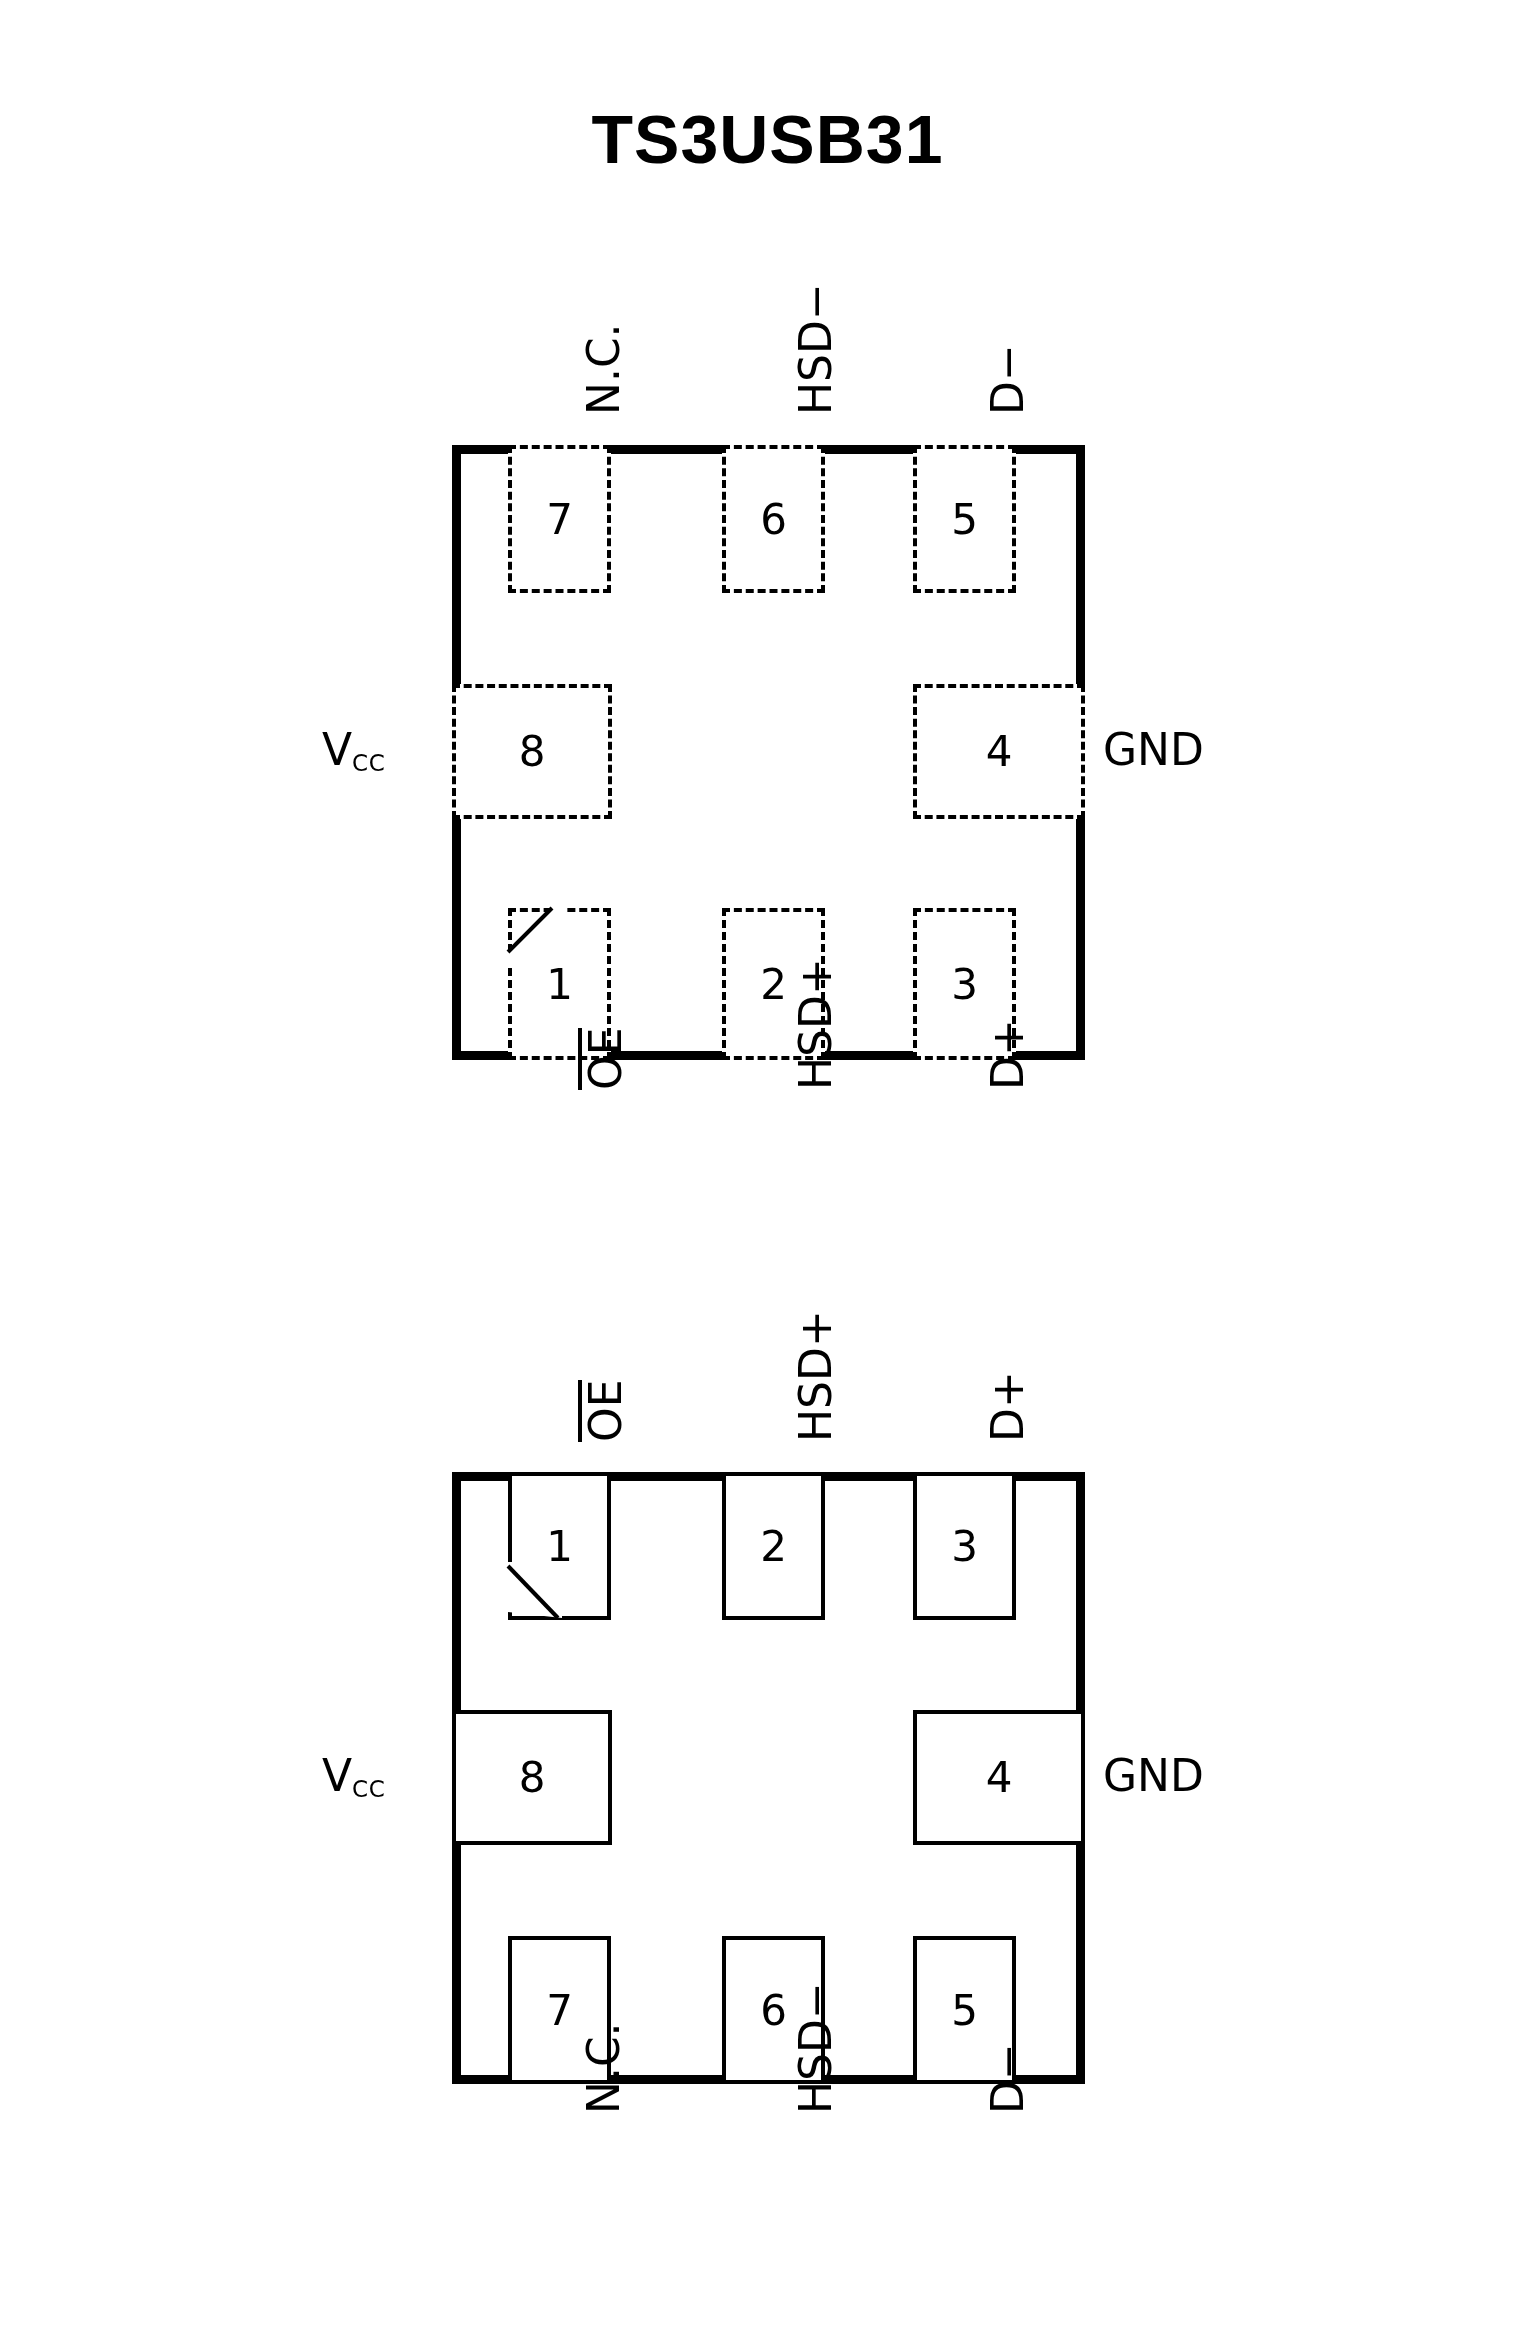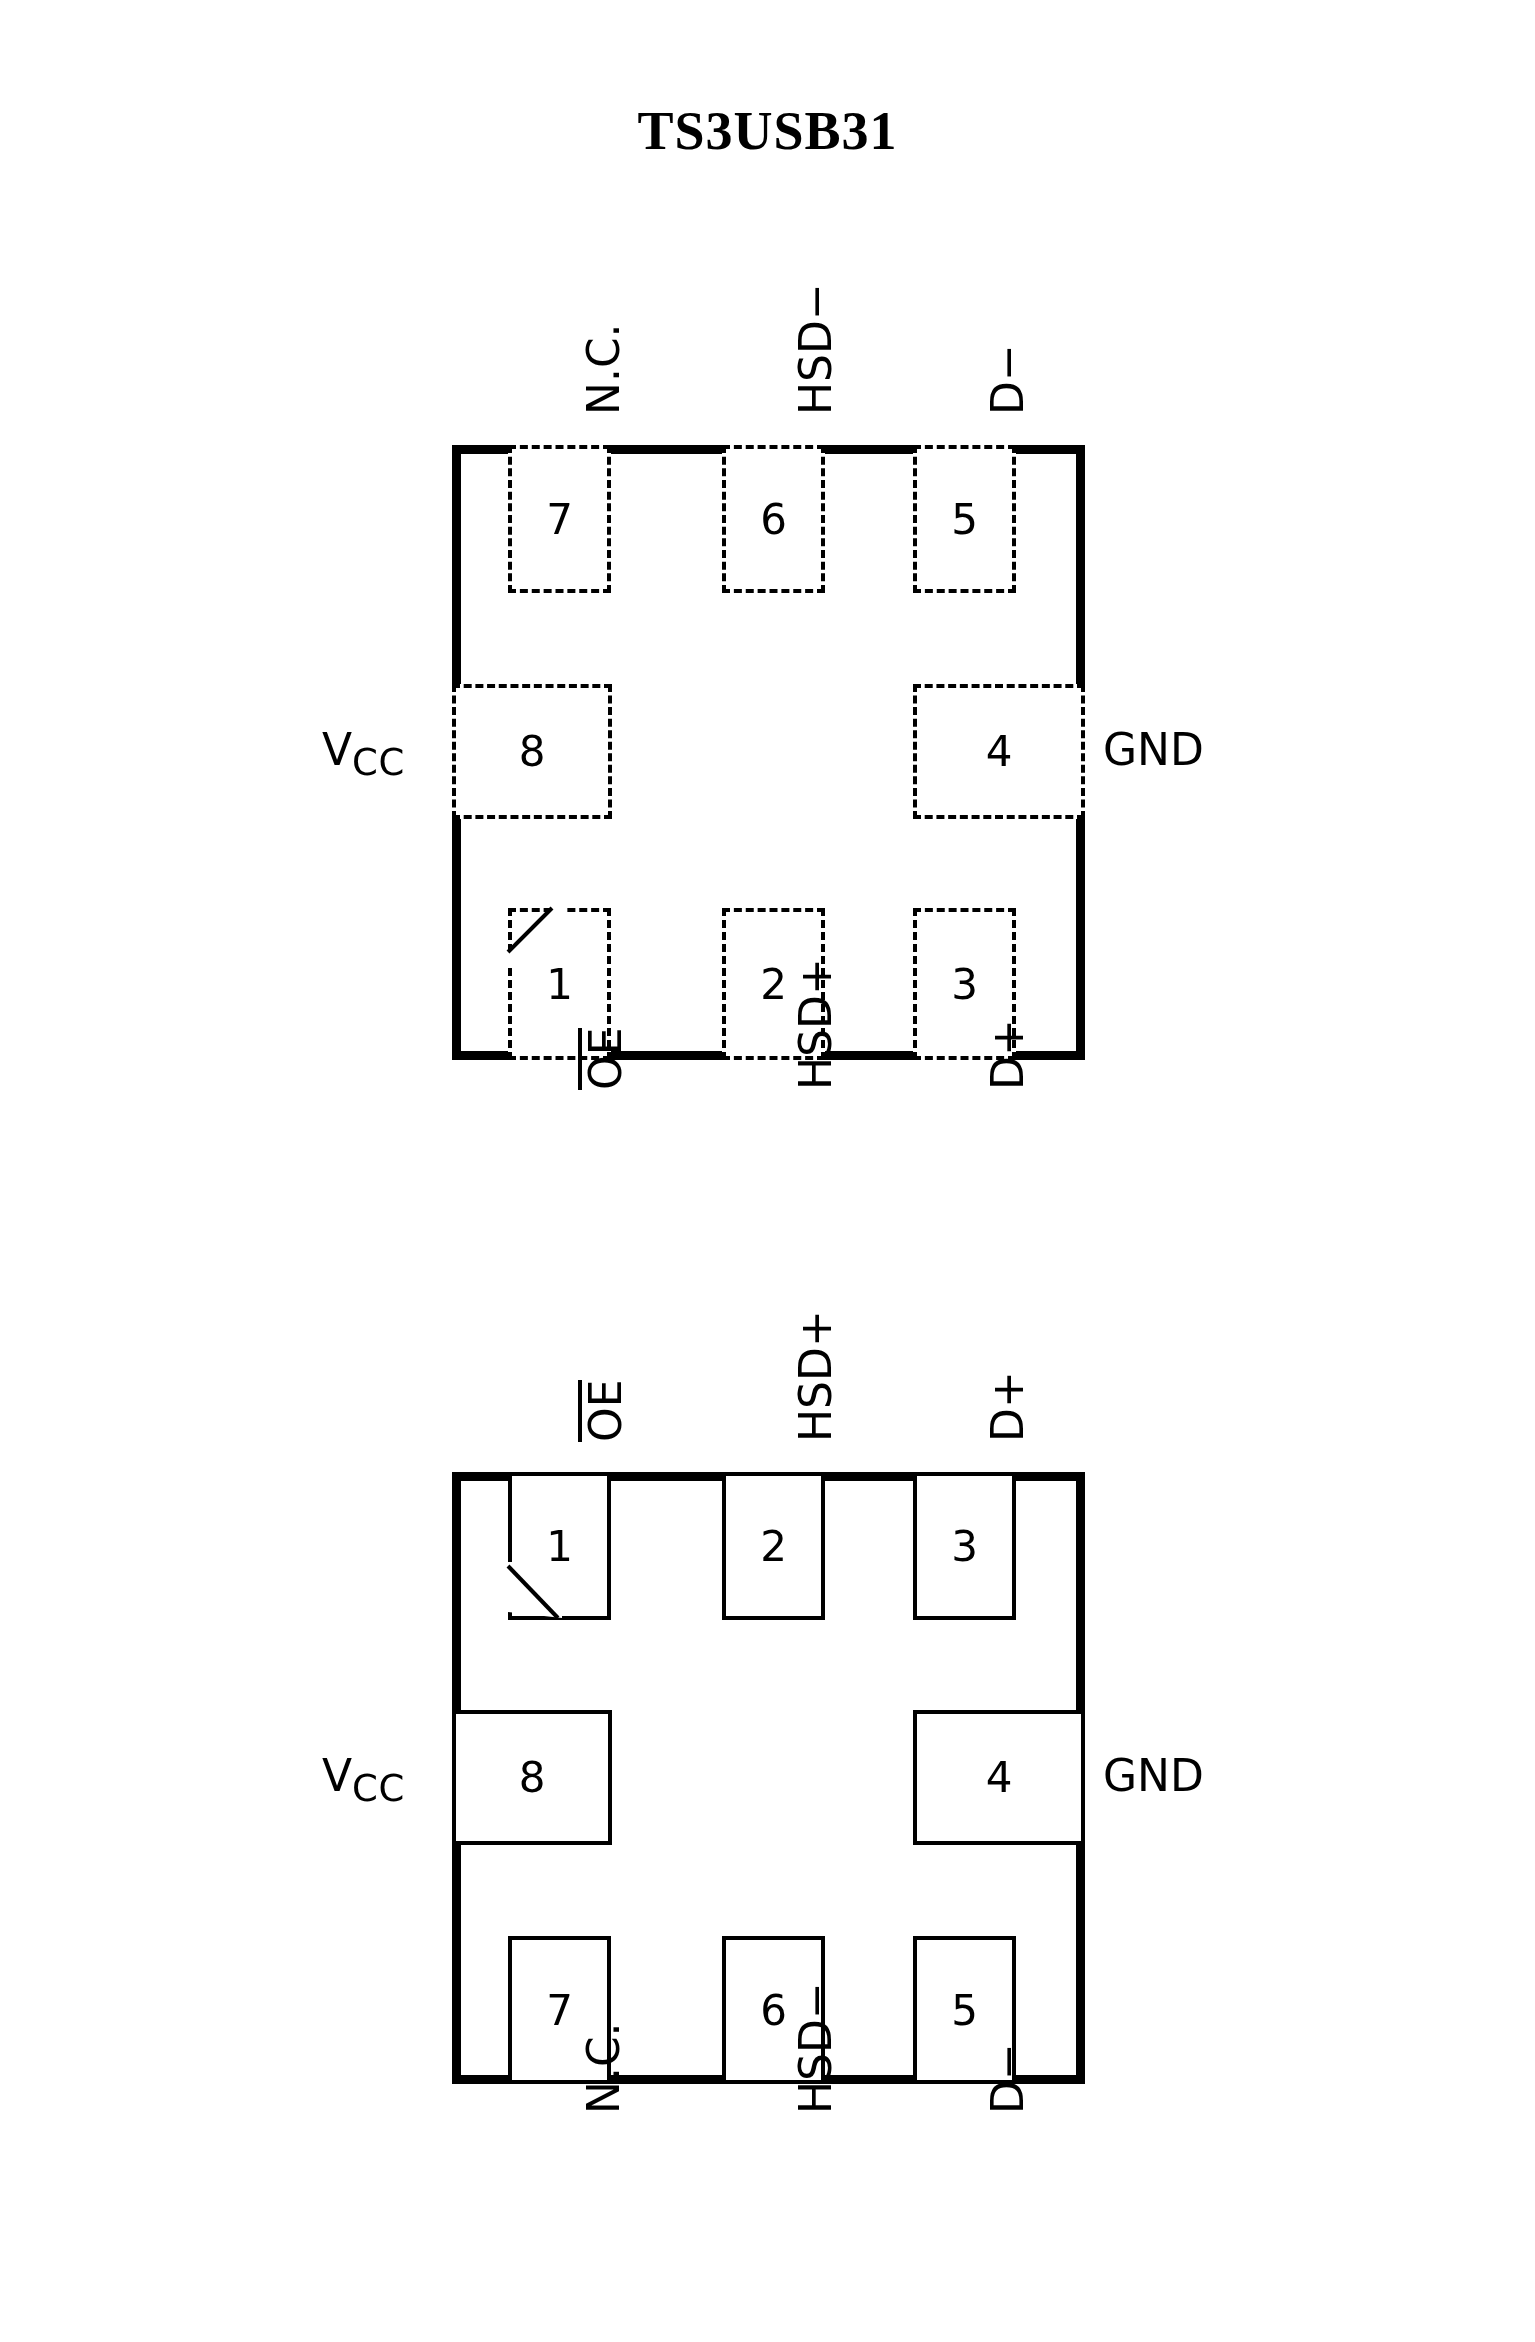--- a/index.html
+++ b/index.html
@@ -22,24 +22,24 @@
     width: 1535px;
     height: 2342px;
   }
 
   .title {
     position: absolute;
     left: 0;
     top: 100px;
     width: 1535px;
     text-align: center;
-    font-size: 54px;
+    font-size: 68px;
     font-weight: bold;
     letter-spacing: 1px;
-    font-family: Liberation Serif, serif;
+    font-family: Liberation Sans, sans-serif;
   }
 
   
   .pkg {
     position: absolute;
     border: 9px solid #000;
     box-sizing: border-box;
     background: #fff;
   }
   #pkg-top {
@@ -86,21 +86,21 @@
     transform-origin: 0 0;
     transform: rotate(-90deg);
   }
   .overline {
     border-top: 4px solid #000;
     padding-top: 1px;
     display: inline-block;
     line-height: 1.05;
   }
   .sub {
-    font-size: 37px;
+    font-size: 23px;
     vertical-align: -0.28em;
     letter-spacing: 0.5px;
   }
 </style>
 </head>
 <body>
 
 <div class="page">
 
   <div class="title">TS3USB31</div>

